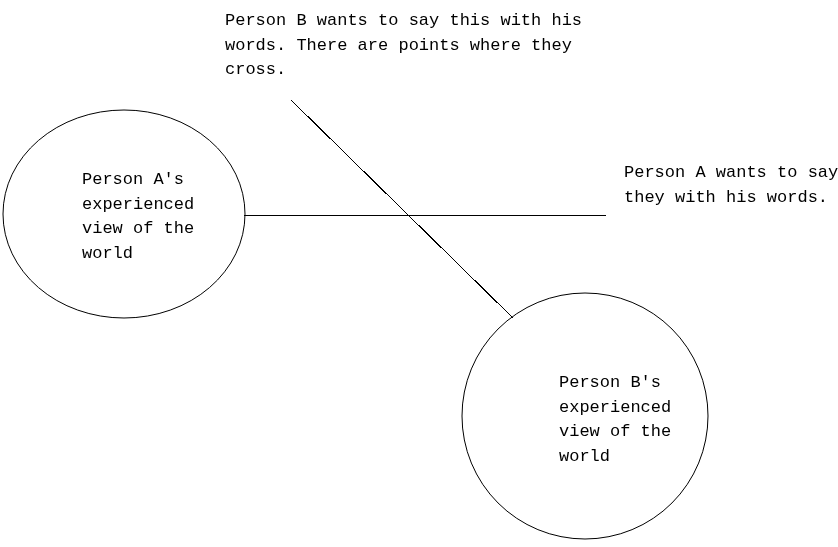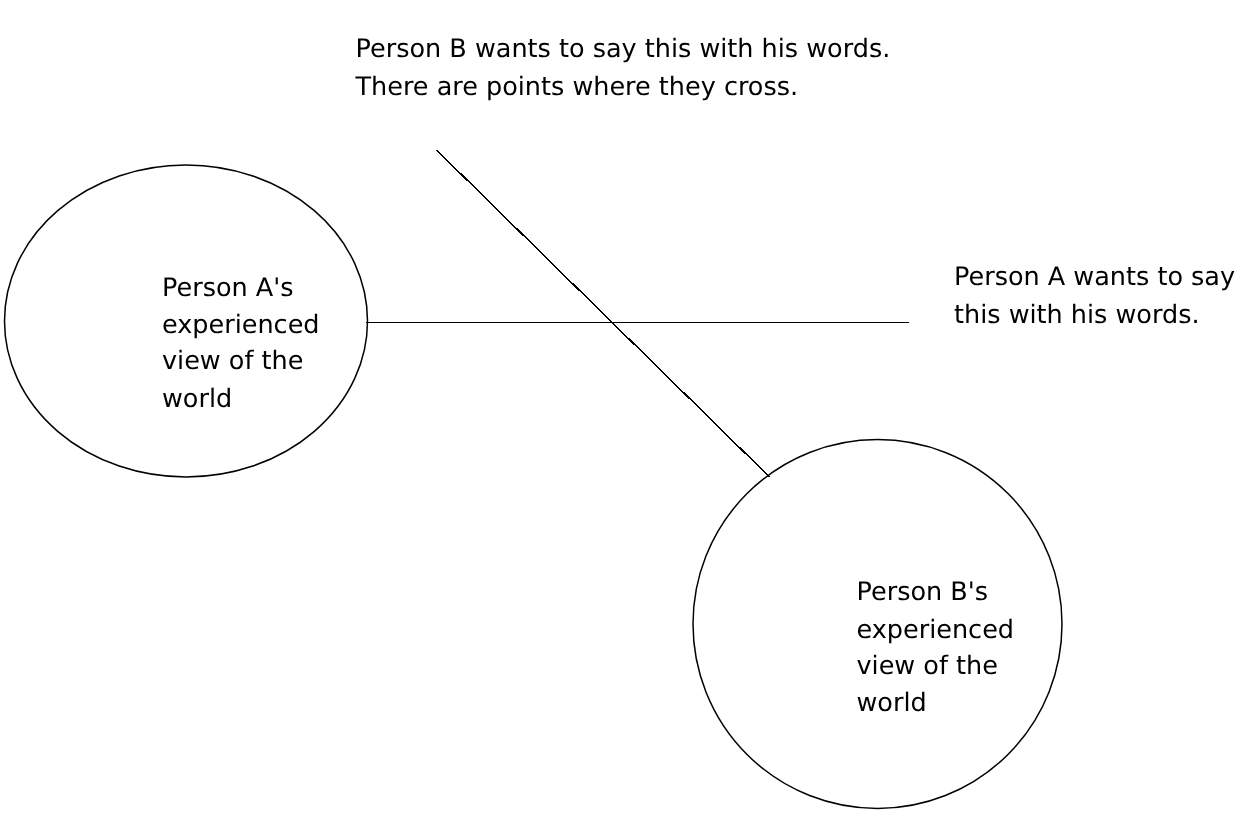--- a/index.html
+++ b/index.html
@@ -33,34 +33,35 @@
     stroke-width: 1;
     fill: none;
     shape-rendering: crispEdges;
   }
   .txt {
     position: absolute;
     font-size: 17px;
     line-height: 24.5px;
     color: #000000;
     white-space: pre-wrap;
-    margin: 16px;
+    margin: 4px;
+    font-family: Liberation Mono, monospace;
   }
   #annotation-top {
     left: 221px;
     top: 5px;
     width: 370px;
   }
   #annotation-right {
     left: 620px;
     top: 157px;
     width: 215px;
   }
   #label-circle-a {
-    left: 92px;
+    left: 78px;
     top: 164px;
     width: 140px;
   }
   #label-circle-b {
     left: 555px;
     top: 367px;
     width: 140px;
   }
 </style>
 </head>
@@ -71,21 +72,21 @@
 
   <circle id="shape-person-b" class="shape-outline" cx="585" cy="416" r="123" stroke="#000000"></circle>
 
   <line id="connector-person-a" class="connector" x1="244" y1="215" x2="606" y2="215" stroke="#000000"></line>
 
   <line id="connector-person-b" class="connector" x1="291" y1="100" x2="513" y2="318" stroke="#000000"></line>
 </svg>
 
 <p id="annotation-top" class="txt">Person B wants to say this with his words. There are points where they cross.</p>
 
-<p id="annotation-right" class="txt">Person A wants to say this with his words.</p>
+<p id="annotation-right" class="txt">Person A wants to say they with his words.</p>
 
 <p id="label-circle-a" class="txt">Person A's
 experienced
 view of the
 world</p>
 
 <p id="label-circle-b" class="txt">Person B's
 experienced
 view of the
 world</p>

